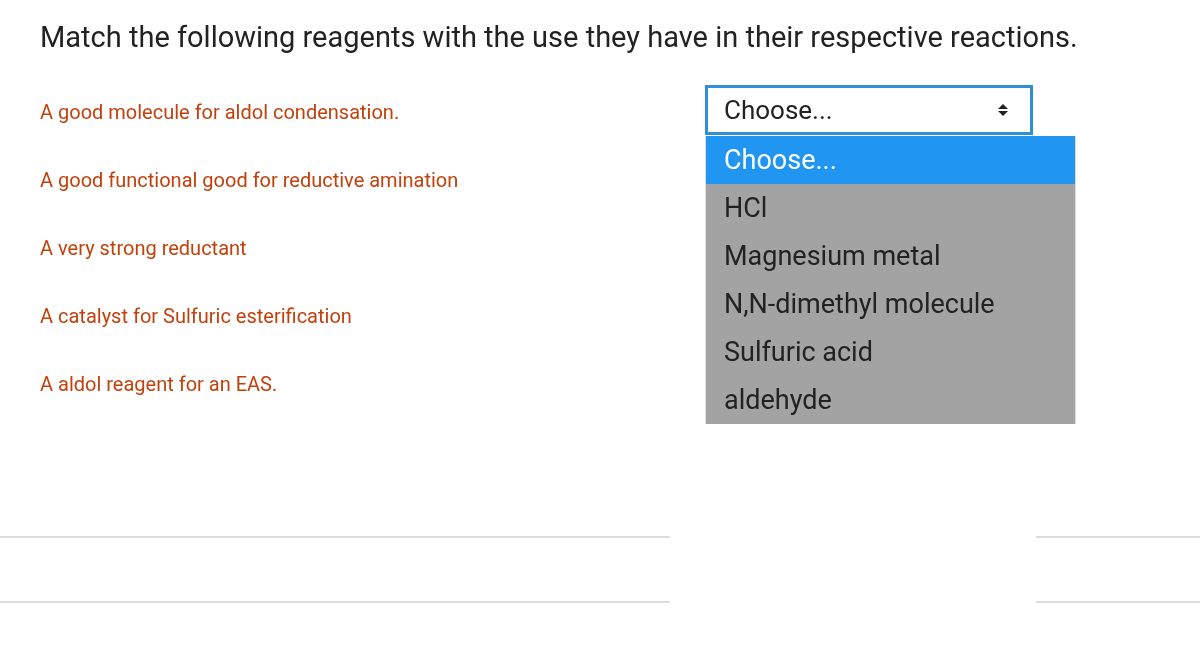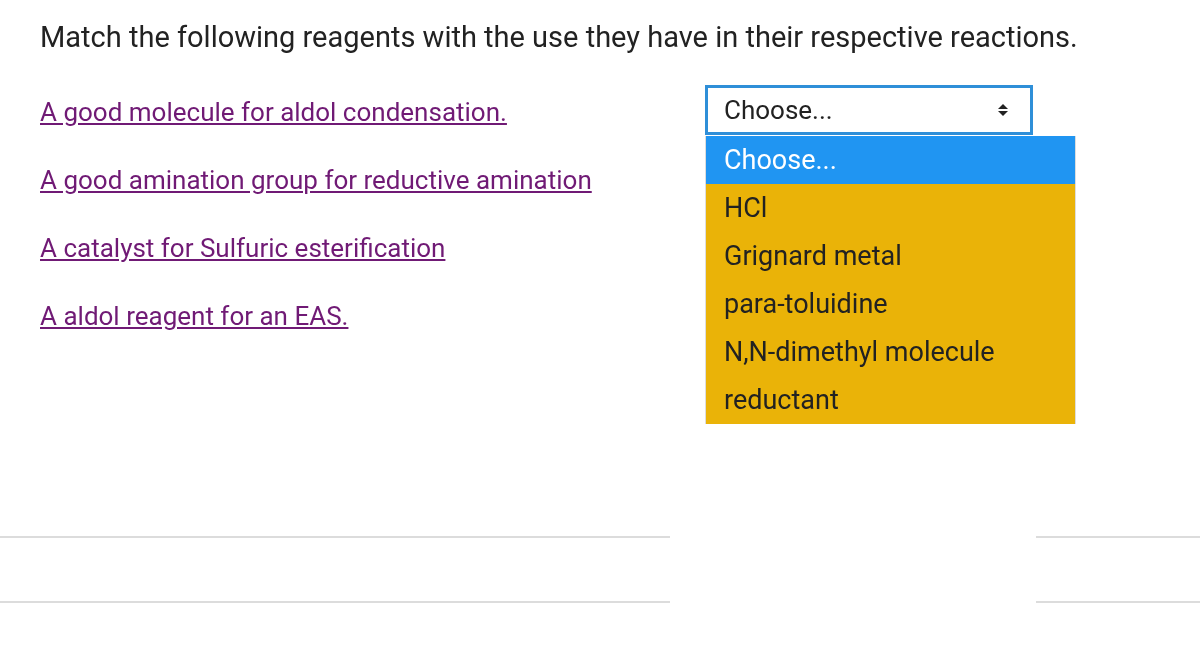--- a/index.html
+++ b/index.html
@@ -29,25 +29,24 @@
   .rows {
     position: relative;
   }
   .row {
     display: flex;
     align-items: center;
     margin-bottom: 28px;
     height: 40px;
   }
   .prompt {
-    font-size: 26px;
-    color: #701a75;
+    font-size: 20px;
+    color: #c2410c;
     flex: 0 0 auto;
     min-width: 610px;
-    text-decoration: underline;
   }
   .select-box {
     position: absolute;
     left: 665px;
     top: -7px;
     width: 328px;
     height: 50px;
     border: 3px solid #2f8fd8;
     background: #fff;
     display: flex;
@@ -87,21 +86,21 @@
     border-right: 1px solid #ddd;
     z-index: 10;
   }
   .dropdown .option {
     height: 48px;
     display: flex;
     align-items: center;
     padding: 0 18px;
     font-size: 27px;
     color: #222;
-    background: #eab308;
+    background: #a3a3a3;
   }
   .dropdown .option.highlight {
     background: #2095f2;
     color: #fff;
   }
   .hr1 {
     position: absolute;
     left: 0;
     top: 536px;
     width: 670px;
@@ -133,44 +132,47 @@
 <body>
 
 <div class="container">
   <div class="instruction">Match the following reagents with the use they have in their respective reactions.</div>
 
   <div class="rows">
     <div class="row">
       <div class="prompt">A good molecule for aldol condensation.</div>
     </div>
     <div class="row">
-      <div class="prompt">A good amination group for reductive amination</div>
+      <div class="prompt">A good functional good for reductive amination</div>
+    </div>
+    <div class="row">
+      <div class="prompt">A very strong reductant</div>
     </div>
     <div class="row">
       <div class="prompt">A catalyst for Sulfuric esterification</div>
     </div>
     <div class="row">
       <div class="prompt">A aldol reagent for an EAS.</div>
     </div>
 
     <div class="select-box">
       <span>Choose...</span>
       <span class="caret">
         <span class="tri up"></span>
         <span class="tri down"></span>
       </span>
     </div>
 
     <div class="dropdown">
       <div class="option highlight">Choose...</div>
       <div class="option">HCl</div>
-      <div class="option">Grignard metal</div>
-      <div class="option">para-toluidine</div>
+      <div class="option">Magnesium metal</div>
       <div class="option">N,N-dimethyl molecule</div>
-      <div class="option">reductant</div>
+      <div class="option">Sulfuric acid</div>
+      <div class="option">aldehyde</div>
     </div>
   </div>
 </div>
 
 <div class="hr1"></div>
 <div class="hr2"></div>
 <div class="hr1b"></div>
 <div class="hr2b"></div>
 
 </body></html>

